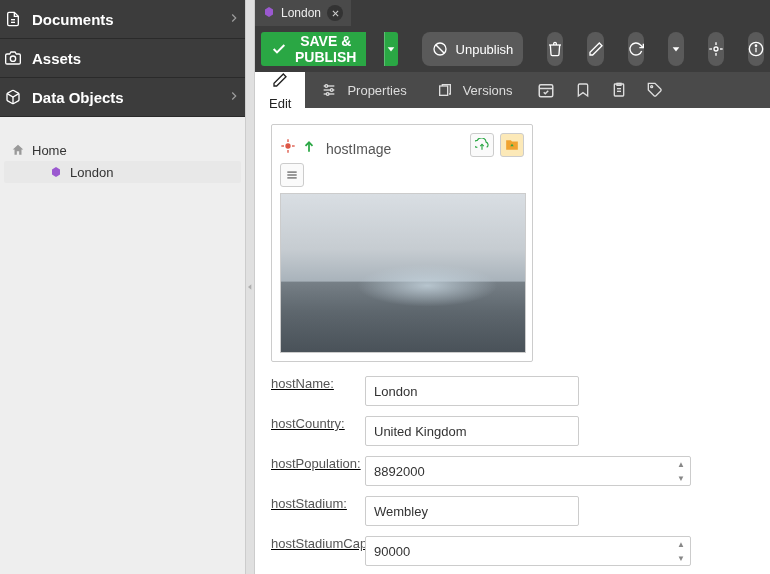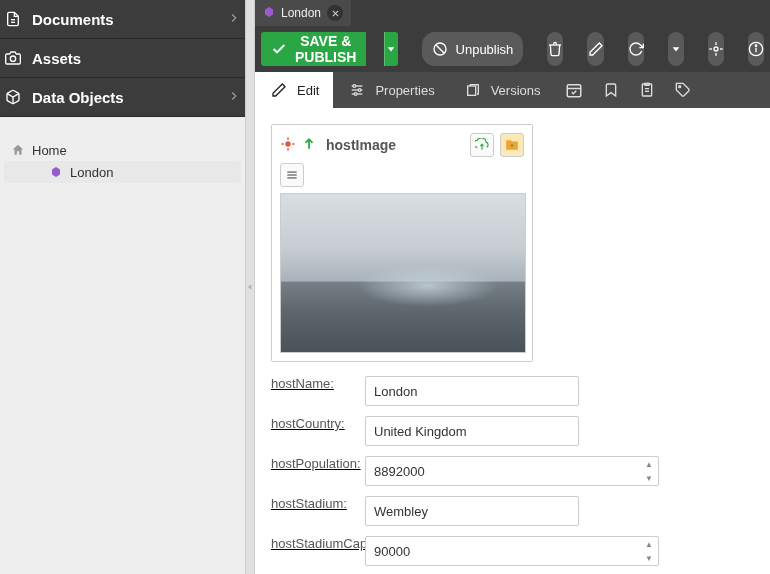--- a/index.html
+++ b/index.html
@@ -15,45 +15,45 @@
 .tree-row .tree-icon { width: 16px; height: 16px; margin-right: 6px; display: flex; align-items: center; justify-content: center; }
 .tree-indent-1 { padding-left: 20px; }
 .tree-indent-2 { padding-left: 44px; }
 .collapse-bar { width: 10px; background: #e0e0e0; border-left: 1px solid #ccc; border-right: 1px solid #ccc; display: flex; align-items: center; justify-content: center; cursor: pointer; }
 .collapse-bar svg { opacity: 0.4; }
 .main { flex: 1; display: flex; flex-direction: column; overflow: hidden; }
 .tabbar { background: #3c3c3c; height: 26px; display: flex; align-items: stretch; }
 .doc-tab { display: flex; align-items: center; background: #4a4a4a; padding: 0 8px; color: #eee; font-size: 12px; gap: 6px; }
 .doc-tab .close-circle { width: 16px; height: 16px; border-radius: 50%; background: #333; display: flex; align-items: center; justify-content: center; cursor: pointer; }
 .toolbar { background: #3c3c3c; display: flex; align-items: center; gap: 24px; padding: 6px; }
-.btn { display: inline-flex; align-items: center; background: #5a5a5a; color: #fff; border: none; border-radius: 13px; height: 34px; padding: 0 10px; cursor: pointer; gap: 8px; font-size: 13px; }
+.btn { display: inline-flex; align-items: center; background: #5a5a5a; color: #fff; border: none; border-radius: 8px; height: 34px; padding: 0 10px; cursor: pointer; gap: 8px; font-size: 13px; }
 .btn.green { background: #2aa744; font-weight: 700; font-size: 14px; }
 .btn.green-split { border-radius: 3px 0 0 3px; }
 .btn.green-caret { background: #2aa744; border-left: 1px solid rgba(255,255,255,0.25); border-radius: 0 3px 3px 0; width: 28px; justify-content: center; padding: 0; }
 .btn.icon-only { width: 36px; justify-content: center; padding: 0; }
 .btn svg { flex-shrink: 0; }
 .subtabs { background: #4a4a4a; display: flex; height: 36px; }
 .subtab { display: flex; align-items: center; padding: 0 14px; gap: 8px; color: #ddd; font-size: 13px; cursor: pointer; }
-.subtab.active { background: #fff; color: #222; }
+.subtab.active { background: #fff; color: #222; flex-direction: column; }
 .subtab-icon { width: 20px; display: flex; align-items: center; justify-content: center; }
 .content { flex: 1; background: #fff; overflow: auto; padding: 16px; }
 .image-panel { border: 1px solid #ccc; border-radius: 2px; padding: 8px; width: 262px; margin-bottom: 14px; }
-.image-header { display: flex; align-items: center; gap: 6px; margin-bottom: 6px; font-weight: bold; }
+.image-header { display: flex; align-items: flex-end; gap: 6px; margin-bottom: 6px; }
 .image-header .label { font-size: 14px; color: #555; flex: 1; margin-left: 4px; }
 .icon-btn-small { width: 24px; height: 24px; border: 1px solid #ccc; border-radius: 3px; display: flex; align-items: center; justify-content: center; cursor: pointer; background: #fafafa; }
 .img-preview { width: 246px; height: 160px; border: 1px solid #ccc; background: linear-gradient(180deg,#d9dee3 0%,#c6ccd1 35%,#a9b3bb 55%,#7f8a92 75%,#5e6a73 100%); position: relative; overflow: hidden; }
 .img-preview::before { content:""; position:absolute; inset:0; background:
  radial-gradient(ellipse 100px 30px at 60% 58%, rgba(200,215,225,0.8), transparent 70%),
  linear-gradient(transparent 55%, rgba(70,78,84,0.5) 56%, rgba(60,66,72,0.6) 100%);
 }
 .form-row { display: flex; align-items: flex-start; margin-bottom: 10px; text-decoration: underline; }
 .form-label { width: 94px; color: #555; font-size: 13px; }
 .form-input-wrap { position: relative; }
 .text-input { width: 214px; height: 30px; border: 1px solid #ccc; border-radius: 2px; padding: 0 8px; font-size: 13px; color: #333; }
-.num-input { width: 294px; height: 30px; border: 1px solid #ccc; border-radius: 2px; padding: 0 24px 0 8px; font-size: 13px; color: #333; }
+.num-input { width: 326px; height: 30px; border: 1px solid #ccc; border-radius: 2px; padding: 0 24px 0 8px; font-size: 13px; color: #333; }
 .spinner { position: absolute; right: 1px; top: 1px; bottom: 1px; width: 18px; display: flex; flex-direction: column; }
 .spinner div { flex: 1; display: flex; align-items: center; justify-content: center; cursor: pointer; color: #888; font-size: 8px; }
 </style>
 </head>
 <body>
 
 <div class="sidebar">
   <div class="nav-section">
     <div class="nav-item">
       <span class="nav-icon">

